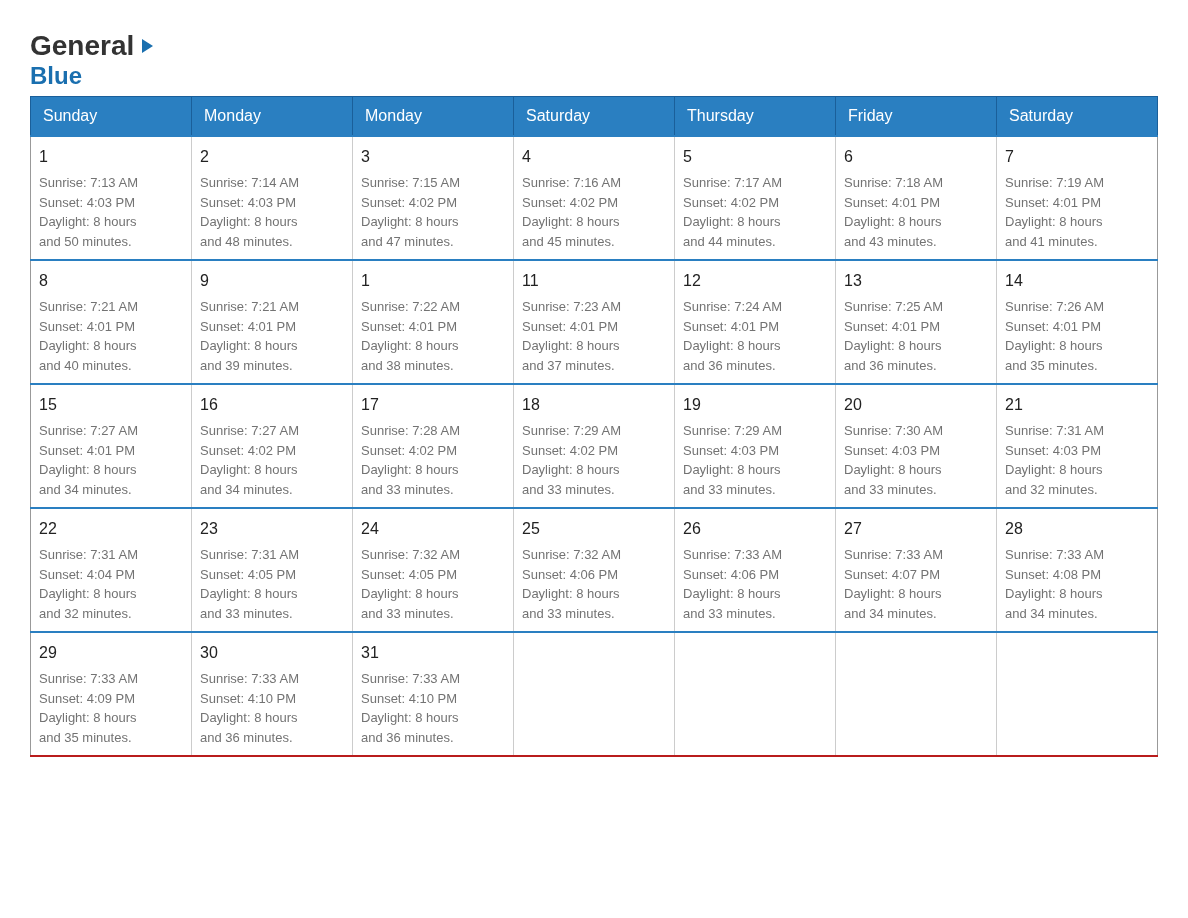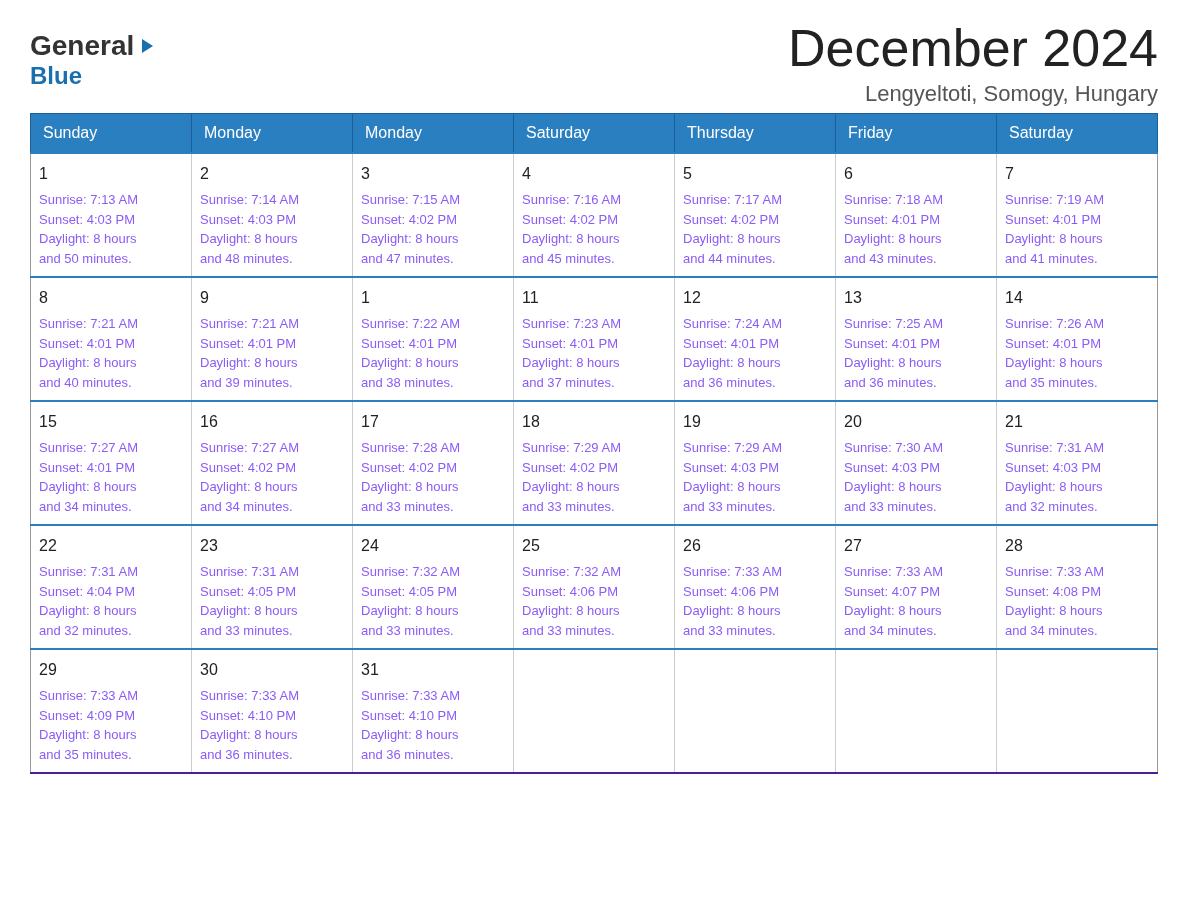--- a/index.html
+++ b/index.html
@@ -64,30 +64,30 @@
       border-bottom: 1px solid #999;
     }
     .day-num {
       font-size: 16px;
       font-weight: normal;
       display: block;
       margin-bottom: 4px;
     }
     .day-info {
       font-size: 13px;
-      color: #8b5cf6;
+      color: #737373;
     }
     .calendar tbody tr td:first-child {
       border-left: 1px solid #999;
     }
     .calendar tbody tr td:last-child {
       border-right: 1px solid #999;
     }
     .calendar tbody tr:last-child td {
-      border-bottom: 2px solid #4c1d95;
+      border-bottom: 2px solid #b91c1c;
     }
     .week-row td {
       border-top: 2px solid #2a7fc1;
     }
     .empty-cell {
       background: #fff;
     }
     
     .logo-row {
       display: flex;
@@ -114,24 +114,20 @@
       <span style="display:inline-block;margin-left:3px;margin-top:4px;">
         <svg width="18" height="18" viewBox="0 0 18 18">
           <polygon points="5,2 16,9 5,16" fill="#1a6faf"></polygon>
         </svg>
       </span>
     </div>
     <div>
       <span class="logo-text-blue">Blue</span>
     </div>
   </div>
-  <div class="title-section">
-    <div class="month-title">December 2024</div>
-    <div class="location">Lengyeltoti, Somogy, Hungary</div>
-  </div>
 </div>
 
 <table class="calendar">
   <thead>
     <tr>
     <th>Sunday</th>
         <th>Monday</th>
         <th>Monday</th>
         <th>Saturday</th>
         <th>Thursday</th>

